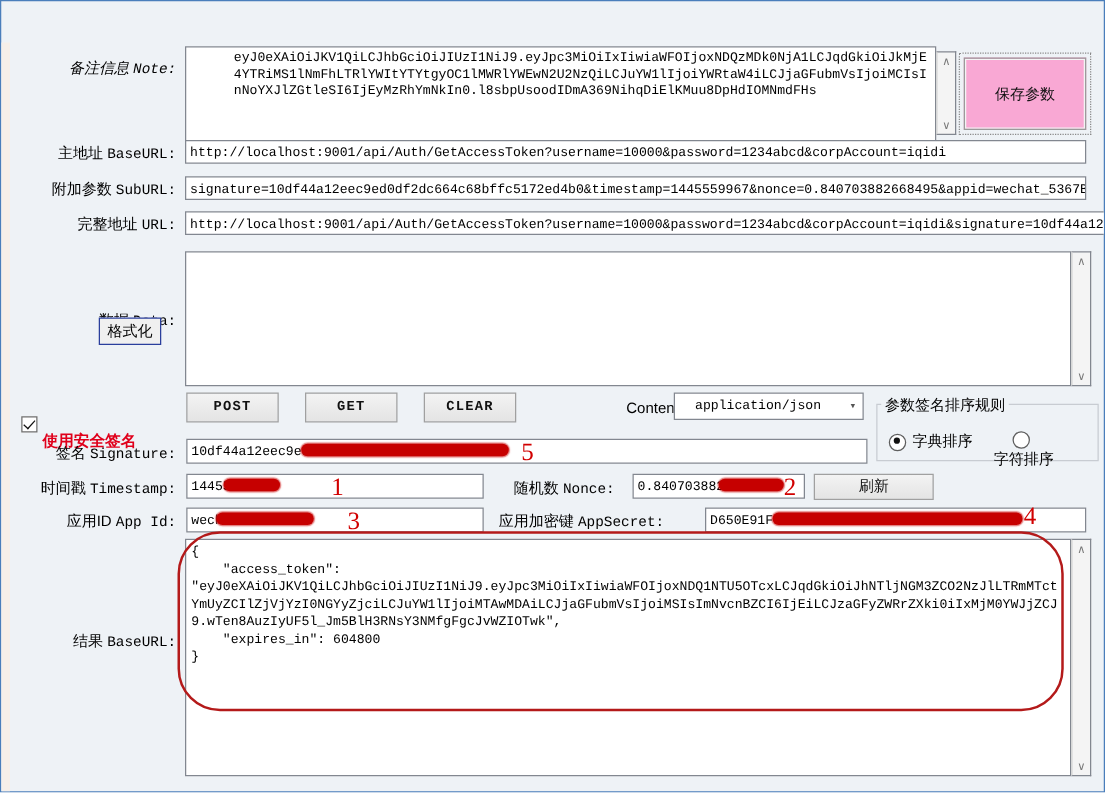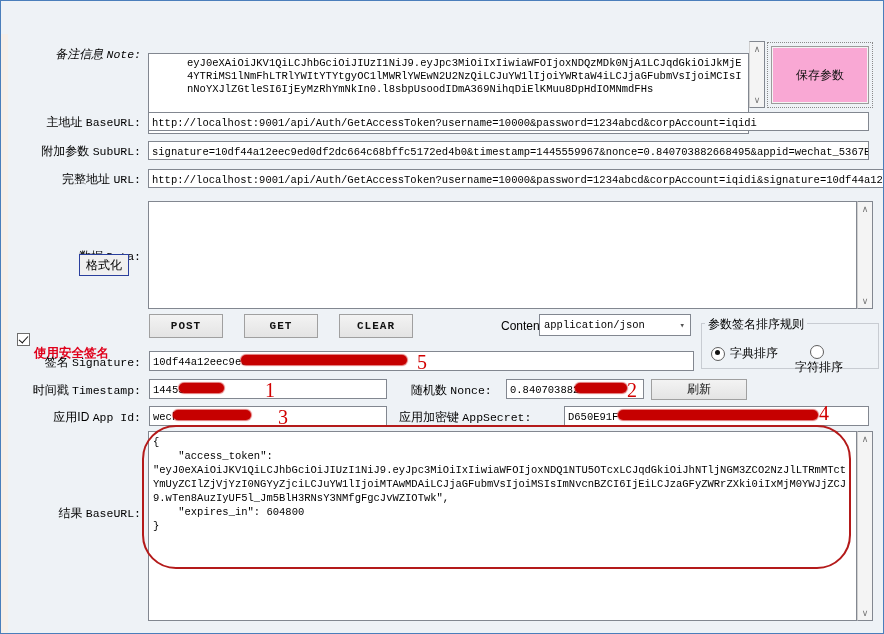--- a/index.html
+++ b/index.html
@@ -232,21 +232,21 @@
   
   .select {
     position: absolute;
     box-sizing: border-box;
     background: #fff;
     border: 1px solid #828790;
     display: flex;
     align-items: center;
     font-family: "Liberation Mono", monospace;
     font-size: 10.5px;
-    padding-left: 4px;
+    padding-left: 16px;
   }
   .select .caret {
     position: absolute;
     right: 5px; top: 50%;
     transform: translateY(-50%);
     color: #555;
     font-size: 9px;
   }
 
   
@@ -283,21 +283,21 @@
 
 <div id="app">
 
 
   <div class="divider-strip" style="top:33px;height:600px;"></div>
 
   <div class="label" style="left:30px; top:45px; width:110px;font-style:italic;">
     <span>备注信息</span>
     <span class="mono">Note:</span>
   </div>
-  <div class="field multiline" style="left:147px; top:52px; width:601px; height:81px;padding-left:38px;">eyJ0eXAiOiJKV1QiLCJhbGciOiJIUzI1NiJ9.eyJpc3MiOiIxIiwiaWFOIjoxNDQzMDk0NjA1LCJqdGkiOiJkMjE4YTRiMS1lNmFhLTRlYWItYTYtgyOC1lMWRlYWEwN2U2NzQiLCJuYW1lIjoiYWRtaW4iLCJjaGFubmVsIjoiMCIsInNoYXJlZGtleSI6IjEyMzRhYmNkIn0.l8sbpUsoodIDmA369NihqDiElKMuu8DpHdIOMNmdFHs</div>
+  <div class="field multiline" style="left:147px; top:36px; width:601px; height:81px;padding-left:38px;">eyJ0eXAiOiJKV1QiLCJhbGciOiJIUzI1NiJ9.eyJpc3MiOiIxIiwiaWFOIjoxNDQzMDk0NjA1LCJqdGkiOiJkMjE4YTRiMS1lNmFhLTRlYWItYTYtgyOC1lMWRlYWEwN2U2NzQiLCJuYW1lIjoiYWRtaW4iLCJjaGFubmVsIjoiMCIsInNoYXJlZGtleSI6IjEyMzRhYmNkIn0.l8sbpUsoodIDmA369NihqDiElKMuu8DpHdIOMNmdFHs</div>
   <div class="vscroll" style="left:748px; top:40px; height:67px;">
     <div class="arrow">∧</div>
     <div class="arrow">∨</div>
   </div>
 
   <div class="btn cn btn-save" style="left:770px; top:45px; width:98px; height:58px;">保存参数</div>
   <div class="btn-save-focus" style="left:766px; top:41px; width:106px; height:66px;"></div>
 
   <div class="label" style="left:30px; top:113px; width:110px;">
     <span>主地址</span>

